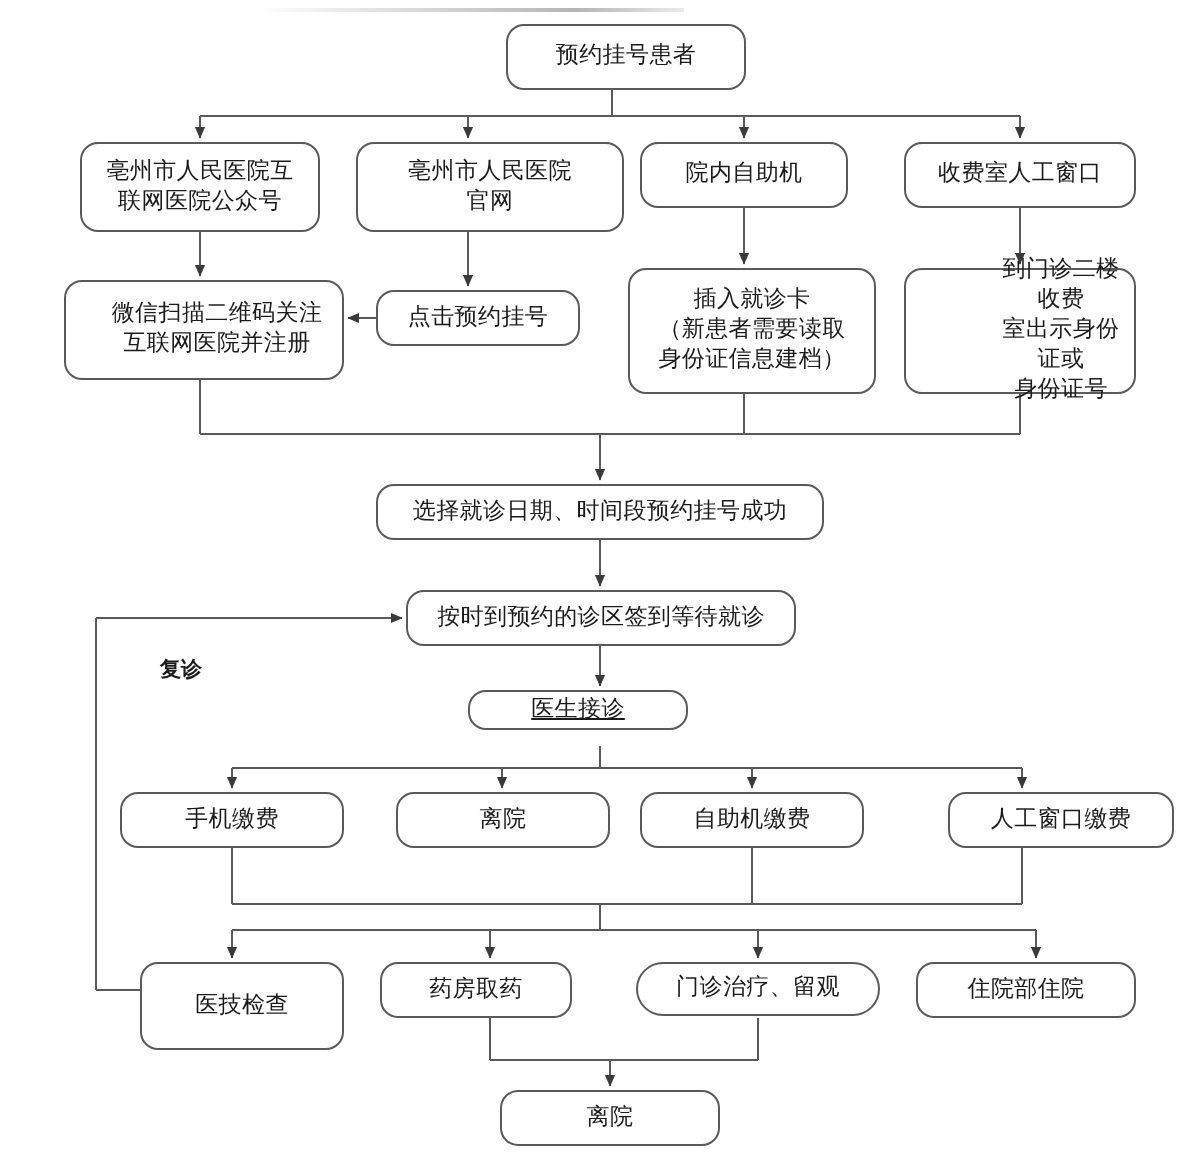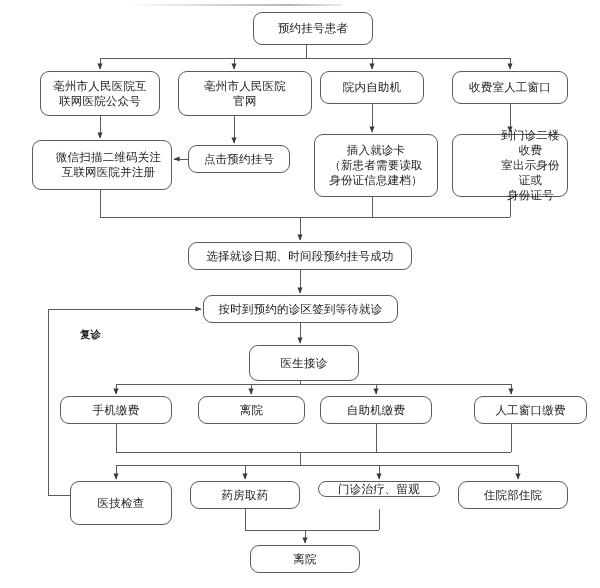--- a/index.html
+++ b/index.html
@@ -182,21 +182,21 @@
   </div>
 
   <div class="node" style="left:188px; top:242px; width:224px; height:28px;">
     <span>选择就诊日期、时间段预约挂号成功</span>
   </div>
 
   <div class="node" style="left:203px; top:295px; width:195px; height:28px;">
     <span>按时到预约的诊区签到等待就诊</span>
   </div>
 
-  <div class="node" style="left:249px; top:345px; width:110px; height:36px;">
+  <div class="node" style="left:234px; top:345px; width:110px; height:20px;text-decoration:underline;">
     <span>医生接诊</span>
   </div>
 
   <div class="node" style="left:60px; top:396px; width:112px; height:28px;">
     <span>手机缴费</span>
   </div>
 
   <div class="node" style="left:198px; top:396px; width:107px; height:28px;">
     <span>离院</span>
   </div>
@@ -206,25 +206,25 @@
   </div>
 
   <div class="node" style="left:474px; top:396px; width:113px; height:28px;">
     <span>人工窗口缴费</span>
   </div>
 
   <div class="node" style="left:70px; top:481px; width:102px; height:44px;">
     <span>医技检查</span>
   </div>
 
-  <div class="node" style="left:190px; top:481px; width:110px; height:28px;font-family:Liberation Mono, monospace;">
+  <div class="node" style="left:190px; top:481px; width:96px; height:28px;font-family:Liberation Mono, monospace;">
     <span>药房取药</span>
   </div>
 
-  <div class="node" style="left:318px; top:481px; width:122px; height:16px;border-radius:14px;">
+  <div class="node" style="left:318px; top:481px; width:122px; height:27px;border-radius:14px;">
     <span>门诊治疗、留观</span>
   </div>
 
   <div class="node" style="left:458px; top:481px; width:110px; height:28px;">
     <span>住院部住院</span>
   </div>
 
   <div class="node" style="left:250px; top:545px; width:110px; height:28px;">
     <span>离院</span>
   </div>

